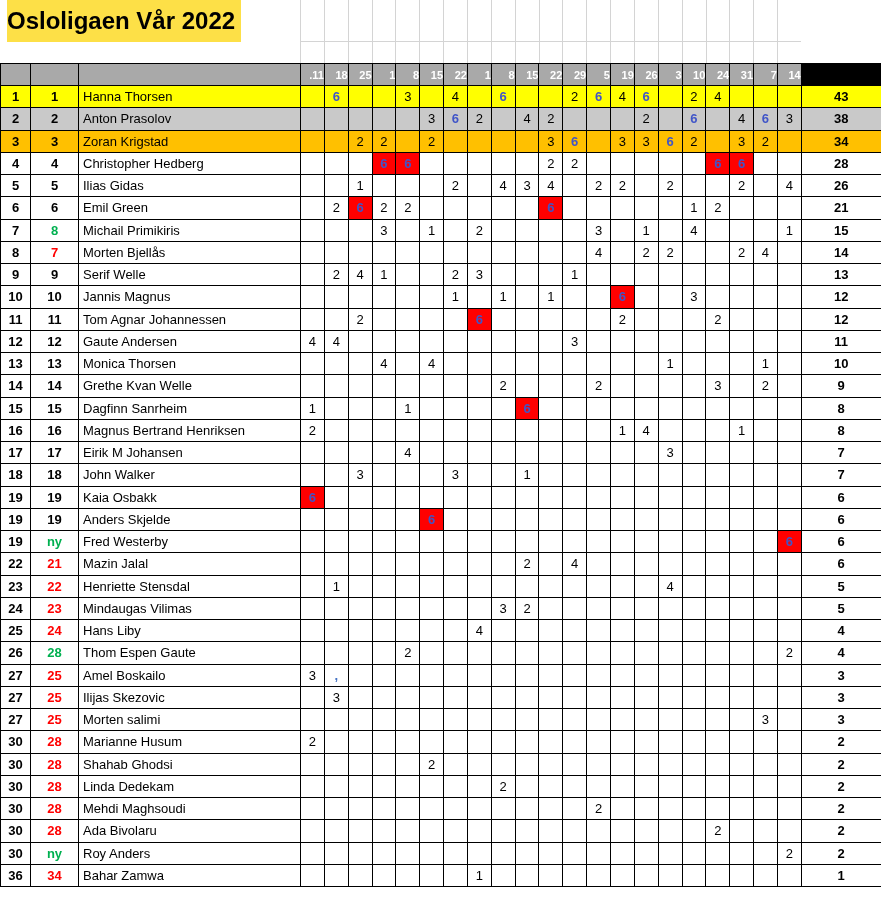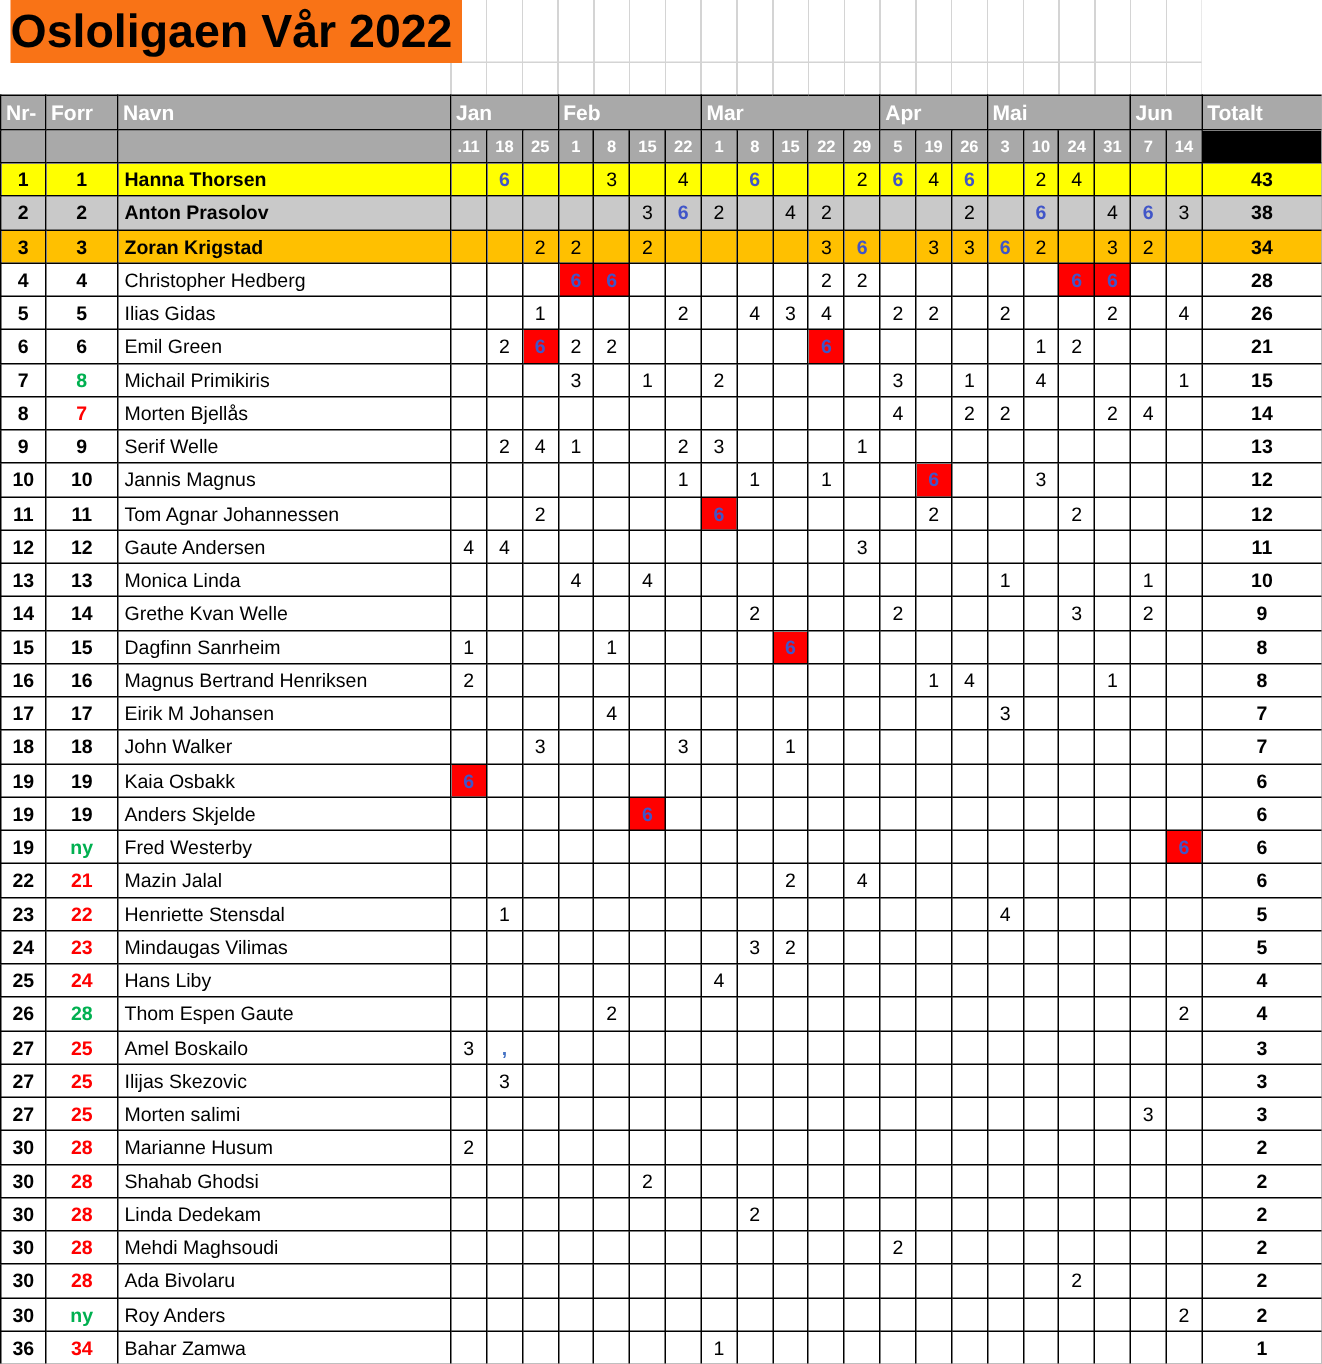--- a/index.html
+++ b/index.html
@@ -2,21 +2,21 @@
 <html><head>
 <meta charset="utf-8">
 <style>
   html,body{margin:0;padding:0;}
   body{
     width:881px;height:909px;background:#fff;position:relative;
     font-family:"Liberation Sans",sans-serif;color:#000;overflow:hidden;
   }
   .title{
     position:absolute;top:0px;left:7px;height:42px;line-height:42px;
-    font-size:31px;font-weight:bold;white-space:nowrap;background:#f97316;z-index:2;
+    font-size:24px;font-weight:bold;white-space:nowrap;background:#fde047;z-index:2;
     padding-right:6px;
   }
   .topgrid{
     position:absolute;left:300px;top:0;width:501px;height:63px;z-index:1;
     background-image:
       repeating-linear-gradient(to right,#d4d4d4 0 1px,transparent 1px 23.857px),
       linear-gradient(#d4d4d4,#d4d4d4);
     background-size:auto 100%,100% 1px;
     background-position:0 0,0 41px;
     background-repeat:repeat,no-repeat;
@@ -26,30 +26,30 @@
     border-collapse:collapse;table-layout:fixed;z-index:3;
   }
   .grid th,.grid td{
     border:1px solid #000;padding:0;overflow:hidden;white-space:nowrap;
     vertical-align:middle;
   }
   thead th{background:#a9a9a9;color:#fff;font-weight:bold;}
   tr.mrow{height:23px;}
   tr.drow{height:22px;}
   tr.mrow th{font-size:14px;text-align:left;padding-left:3px;}
-  tr.drow th{font-size:11px;text-align:center;padding-left:0;}
+  tr.drow th{font-size:11px;text-align:right;padding-left:0;}
   th.totalt-black{background:#000;}
   tbody tr{height:22.25px;}
   tbody td{font-size:13px;text-align:center;}
   td.name{text-align:left;padding-left:4px;}
   td.nr,td.forr,td.total{font-weight:bold;}
   tr.bg-yellow td{background:#ffff00;}
   tr.bg-silver td{background:#c9c9c9;}
   tr.bg-orange td{background:#ffc000;}
-  tr.top3 td.name{font-weight:bold;}
+  tr.top3 td.name{font-weight:normal;}
   td.redcell{background:#ff0000;color:#4055c8;font-weight:bold;}
   td.bluechar{color:#4472c4;font-weight:bold;}
   .fg-green{color:#00b050;}
   .fg-red{color:#ff0000;}
 </style>
 </head>
 <body>
 
 <div class="topgrid"></div>
 <div class="title">Osloligaen Vår 2022</div>
@@ -76,32 +76,20 @@
       <col style="width: 23.857px;">
       <col style="width: 23.857px;">
       <col style="width: 23.857px;">
       <col style="width: 23.857px;">
       <col style="width: 23.857px;">
       <col style="width: 23.857px;">
       <col style="width: 23.857px;">
       <col style="width: 80px;">
     </colgroup>
   <thead>
-      <tr class="mrow">
-        <th>Nr-</th>
-        <th>Forr</th>
-        <th>Navn</th>
-        <th colspan="3">Jan</th>
-        <th colspan="4">Feb</th>
-        <th colspan="5">Mar</th>
-        <th colspan="3">Apr</th>
-        <th colspan="4">Mai</th>
-        <th colspan="2">Jun</th>
-        <th>Totalt</th>
-      </tr>
       <tr class="drow">
         <th></th>
         <th></th>
         <th></th>
         <th>.11</th>
         <th>18</th>
         <th>25</th>
         <th>1</th>
         <th>8</th>
         <th>15</th>
@@ -444,21 +432,21 @@
         <td></td>
         <td></td>
         <td></td>
         <td></td>
         <td></td>
         <td class="total">11</td>
       </tr>
       <tr>
         <td class="nr">13</td>
         <td class="forr">13</td>
-        <td class="name">Monica Linda</td>
+        <td class="name">Monica Thorsen</td>
         <td></td>
         <td></td>
         <td></td>
         <td>4</td>
         <td></td>
         <td>4</td>
         <td></td>
         <td></td>
         <td></td>
         <td></td>

